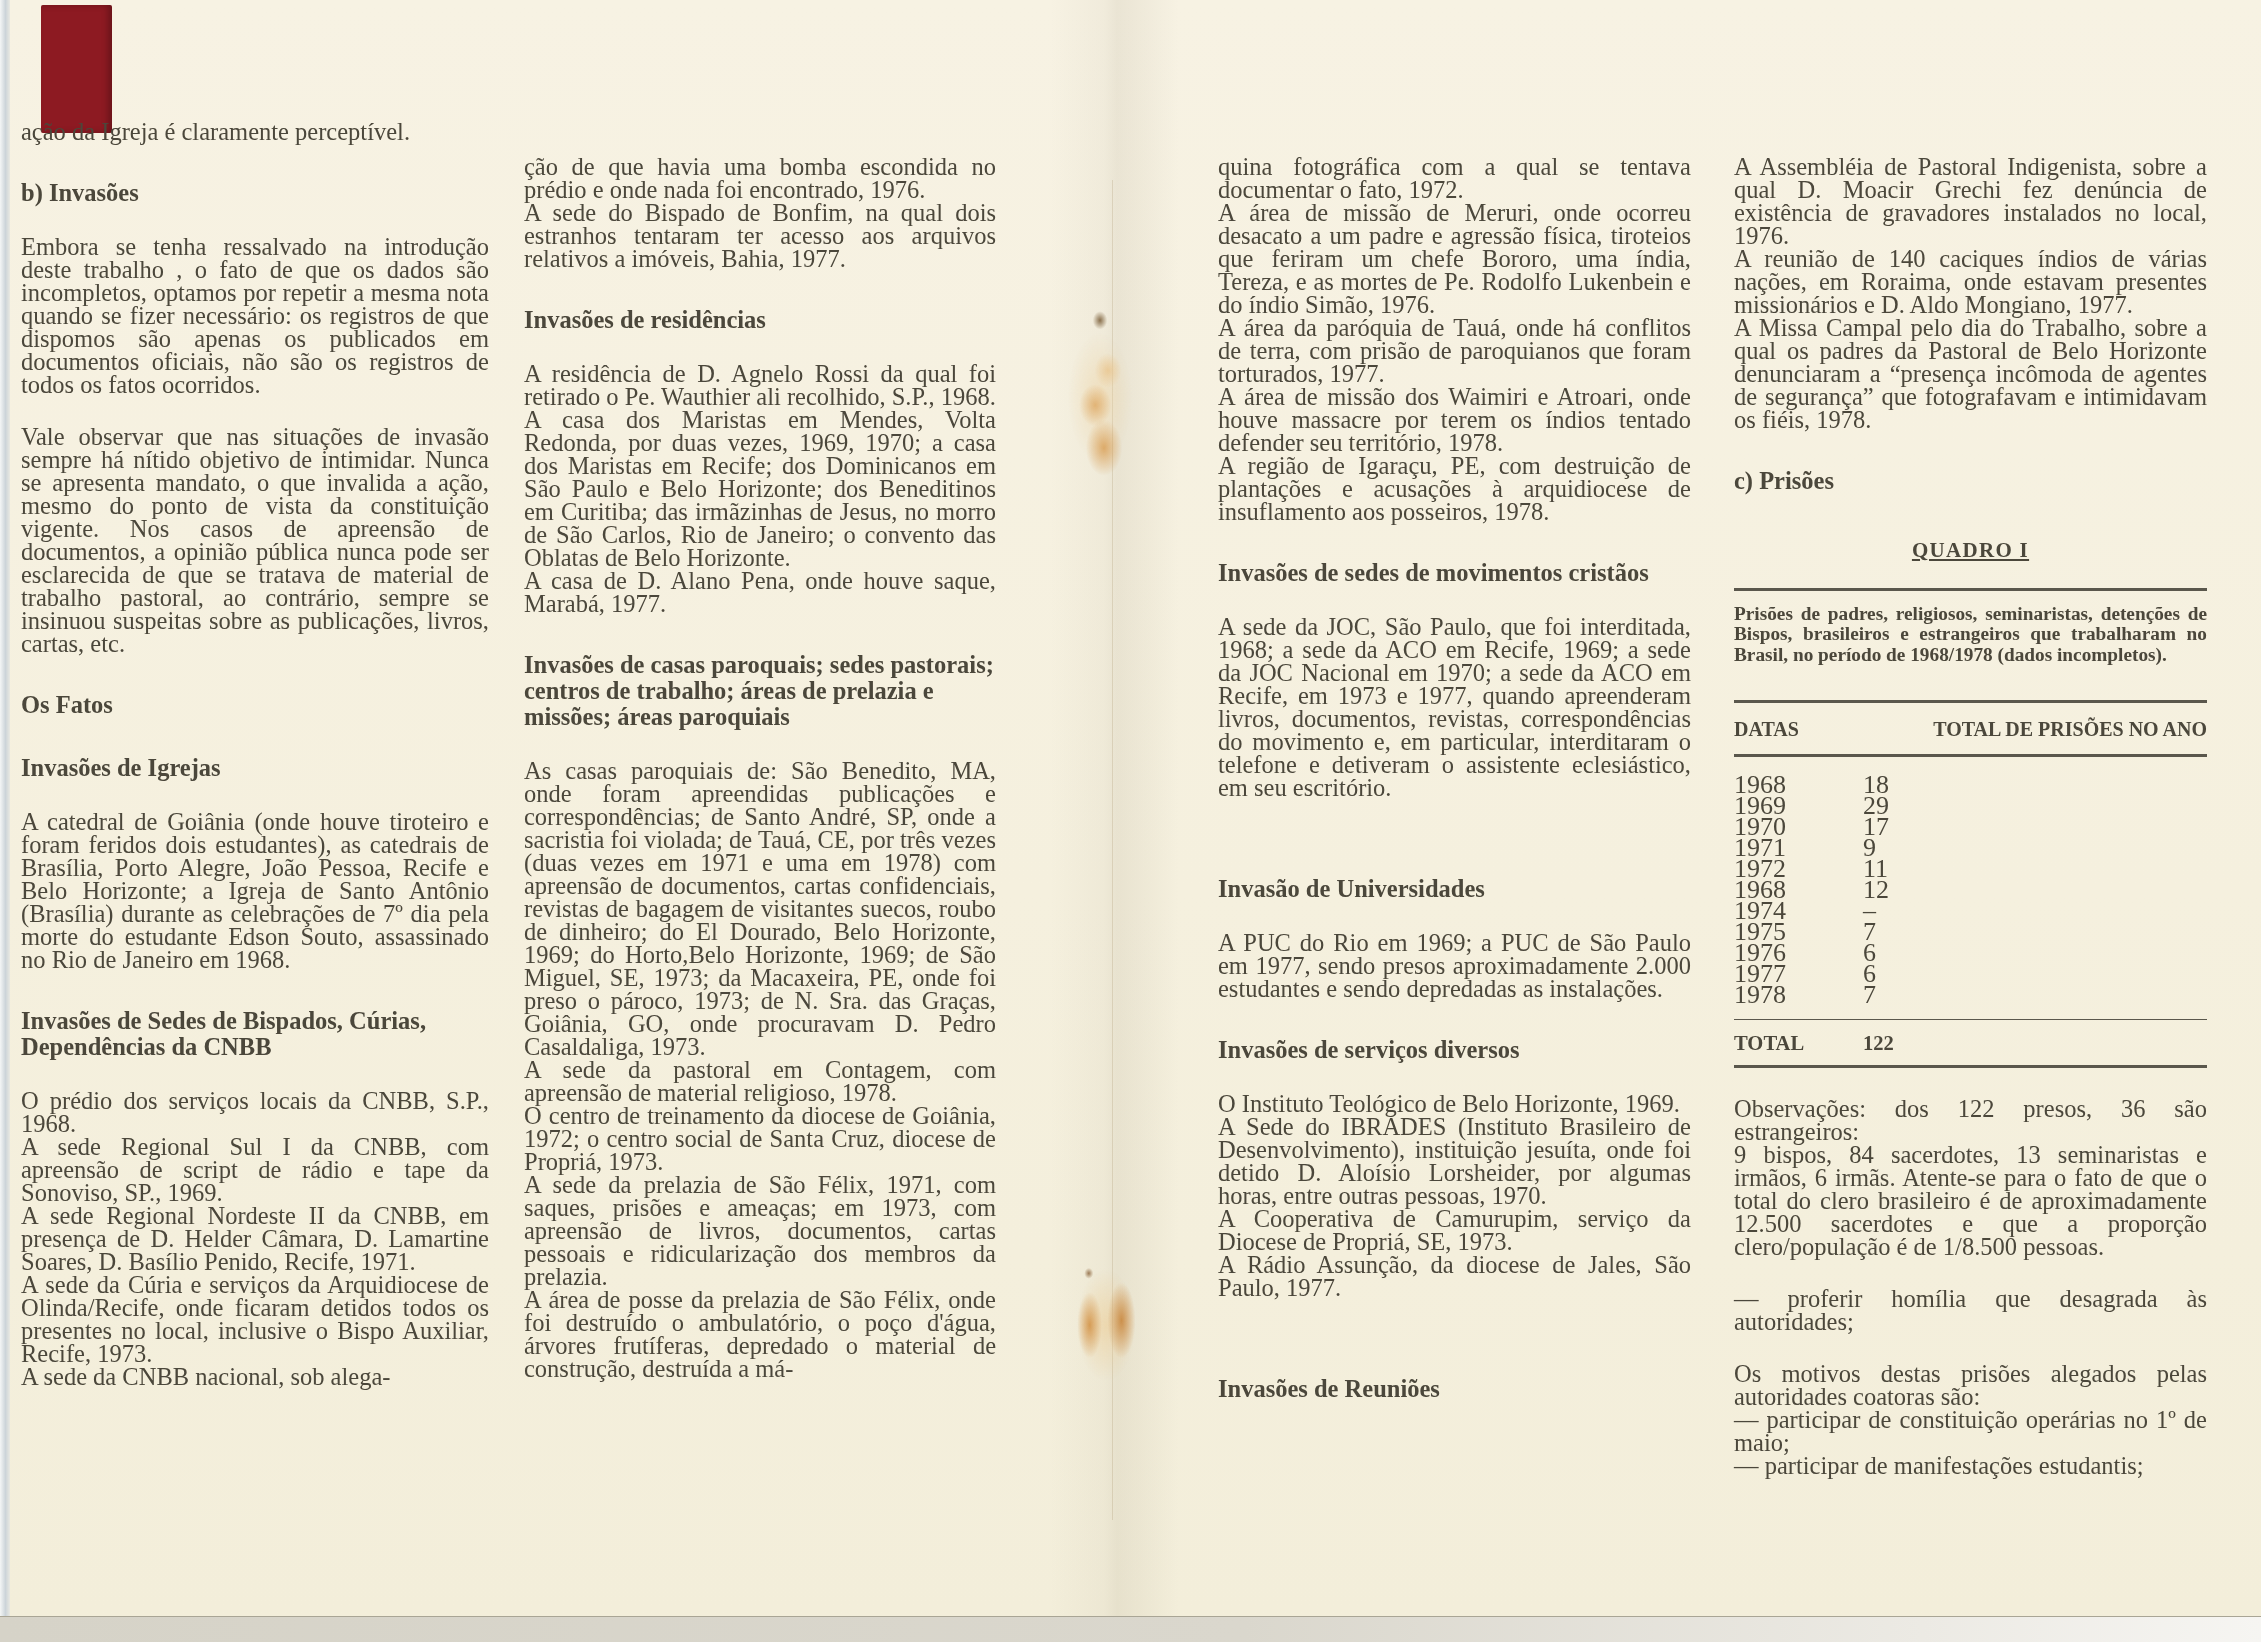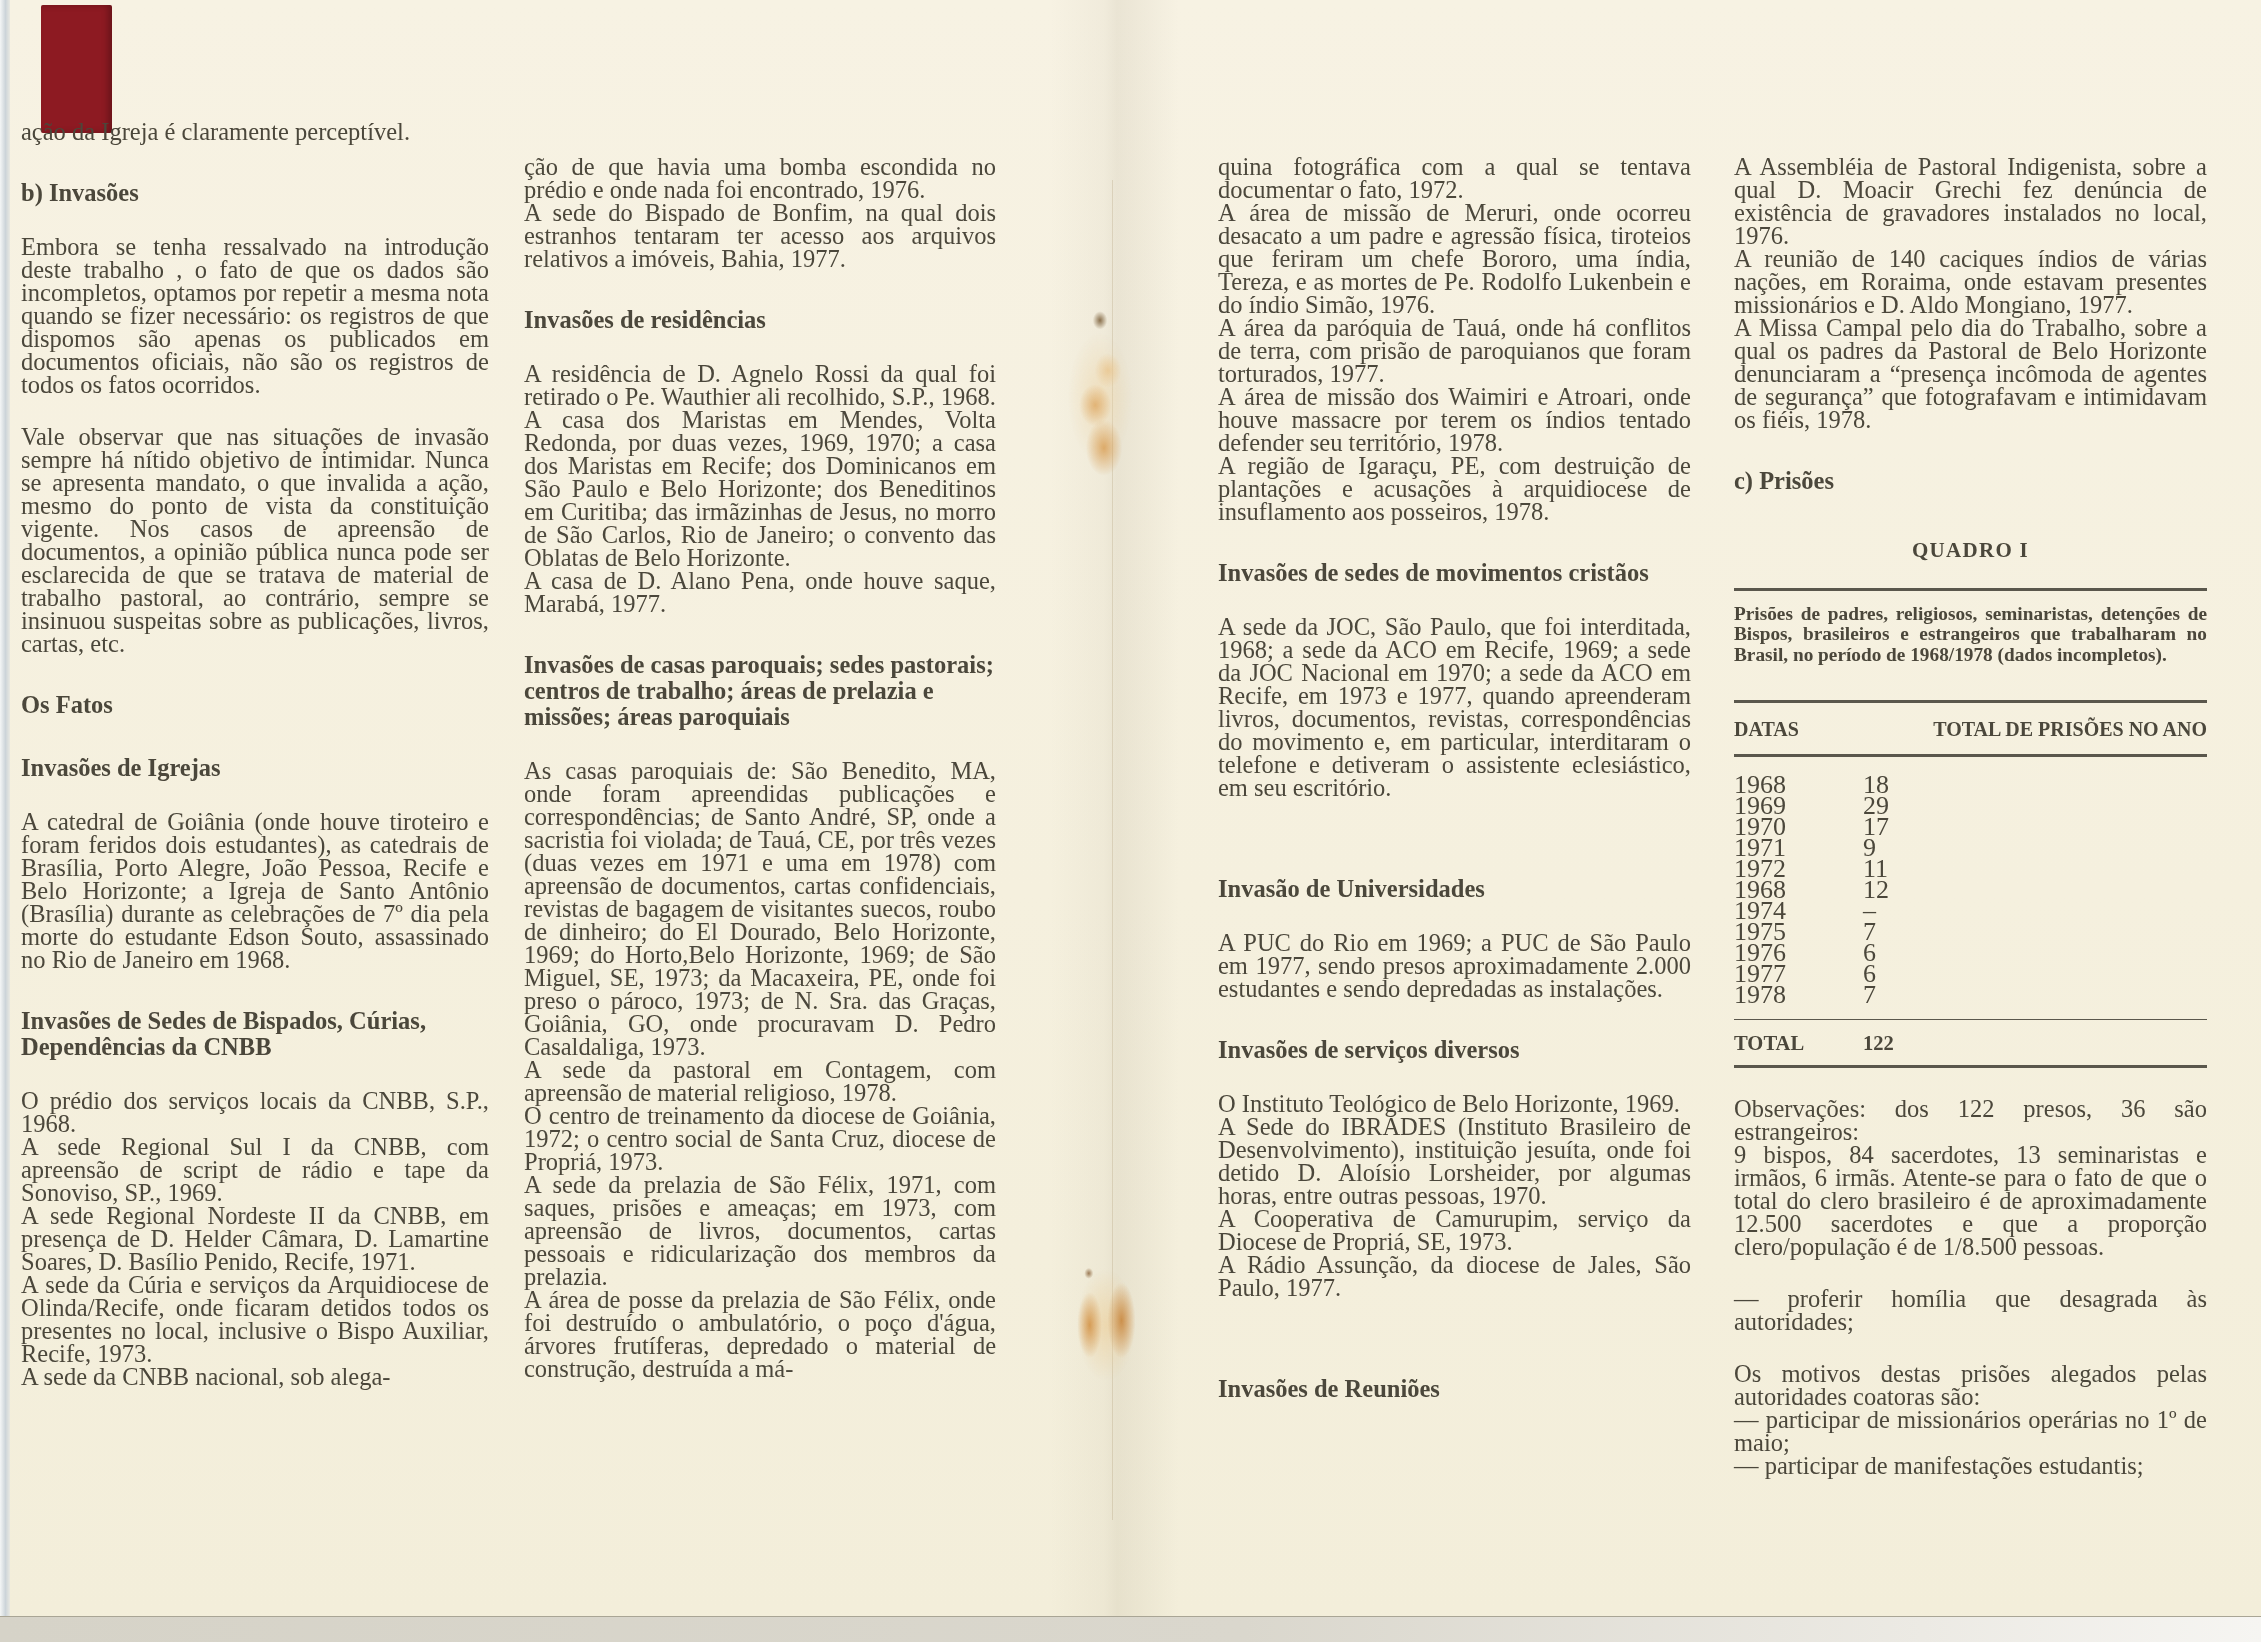--- a/index.html
+++ b/index.html
@@ -34,21 +34,21 @@
   #col2{left:524px; top:155px;width:472px;}
   #col3{left:1218px;top:155px;width:473px;}
   #col4{left:1734px;top:155px;width:473px;}
   .para{margin:0;}
   .para.gap{margin-top:29px;}
   .heading{font-weight:bold;margin:37px 0 24.5px;text-align:left;font-size:24.5px;line-height:26px;}
   .heading.lg{margin-top:77px;}
   .col > :first-child{margin-top:0;}
 
   .quadro{margin:45px 0 6.4px;}
-  .q-title{text-align:center;font-weight:bold;font-size:21px;letter-spacing:1.3px;margin-bottom:26px;}
+  .q-title{text-align:center;font-weight:bold;font-size:21px;letter-spacing:1.3px;margin-bottom:26px;text-decoration:underline;}
   .q-rule{height:2.6px;background:#5a574c;}
   .q-rule.thin{height:1.9px;}
   .q-caption{font-weight:bold;text-align:justify;font-size:19.3px;line-height:20.6px;padding:13px 0 35px;}
   .q-head{display:flex;justify-content:space-between;font-weight:bold;font-size:20px;padding:15px 0 13px;}
   .q-rows{padding:17px 0 14px;}
   .q-row{display:flex;font-size:26px;line-height:21px;}
   .q-year{flex:0 0 129px;text-align:left;}
   .q-val{flex:0 0 58px;text-align:left;}
   .q-total{display:flex;font-weight:bold;font-size:20.6px;padding:11.6px 0 10.3px;}
 </style>
@@ -176,17 +176,17 @@
         <div class="q-total">
           <span class="q-year">TOTAL</span>
           <span class="q-val">122</span>
         </div>
         <div class="q-rule"></div>
       </div>
       <p class="para gap">Observações: dos 122 presos, 36 são estrangeiros:</p>
       <p class="para">9 bispos, 84 sacerdotes, 13 seminaristas e irmãos, 6 irmãs. Atente-se para o fato de que o total do clero brasileiro é de aproximadamente 12.500 sacerdotes e que a proporção clero/população é de 1/8.500 pessoas.</p>
       <p class="para gap">— proferir homília que desagrada às autoridades;</p>
       <p class="para gap">Os motivos destas prisões alegados pelas autoridades coatoras são:</p>
-      <p class="para">— participar de missionários operárias no 1º de maio;</p>
+      <p class="para">— participar de constituição operárias no 1º de maio;</p>
       <p class="para">— participar de manifestações estudantis;</p>
     </div>
 </div>
 
 
 </body></html>

